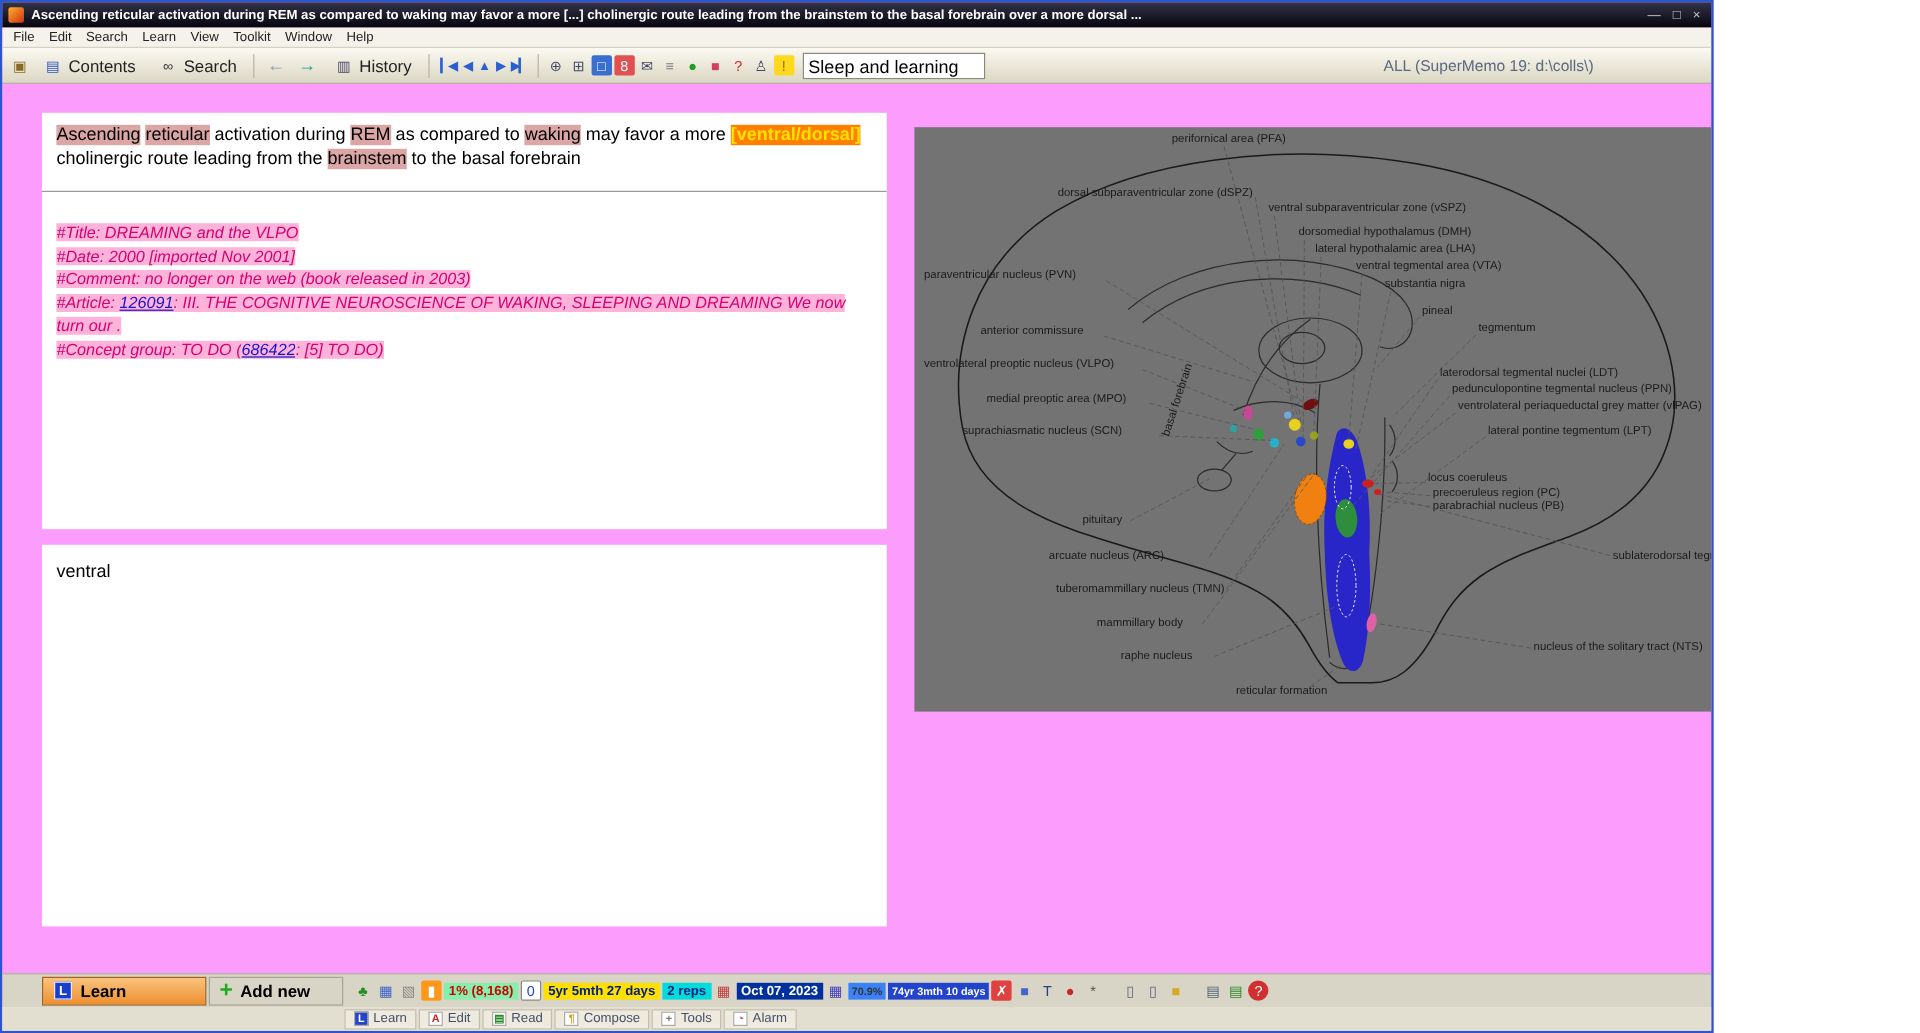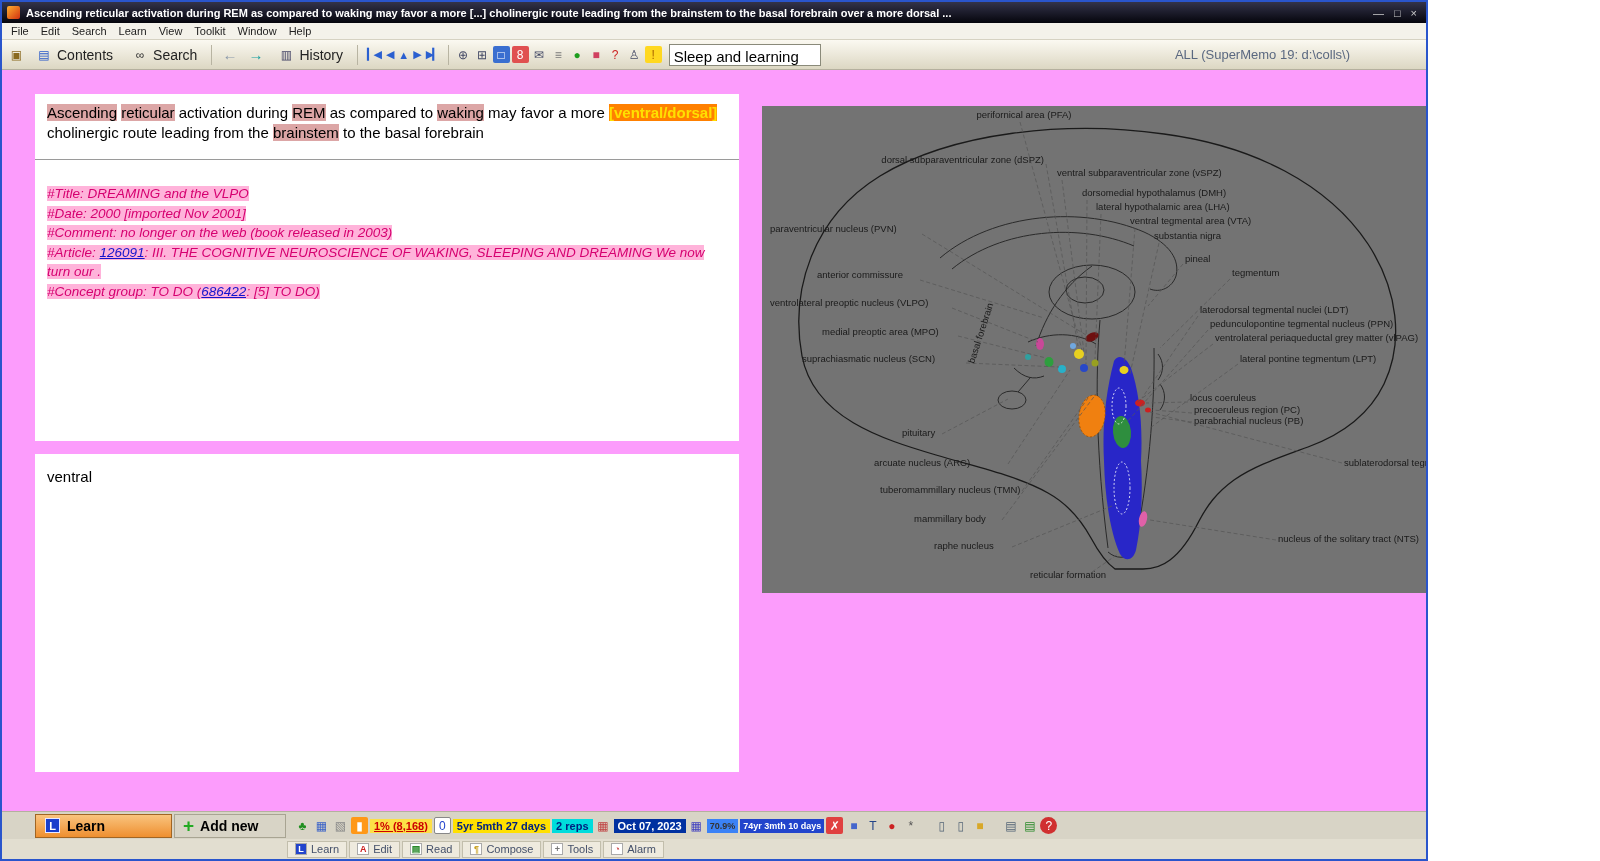--- a/index.html
+++ b/index.html
@@ -20,21 +20,21 @@
   
   .toolbar{height:30px;background:linear-gradient(#fbf9f1,#dcd7c3);border-bottom:1px solid #b4b09e;display:flex;align-items:center;padding:0 6px;gap:3px;flex:0 0 auto}
   .tb-btn{display:flex;align-items:center;gap:5px;font-size:14px;color:#222;padding:2px 7px;border:1px solid transparent;border-radius:2px}
   .tb-ico{width:16px;height:16px;display:inline-flex;align-items:center;justify-content:center;font-size:12px}
   .sep{width:1px;height:20px;background:#b8b4a2;margin:0 3px}
   .nav-glyph{color:#2a5fd0;font-size:11px;padding:2px 3px;letter-spacing:-2px}
   .arrow{font-size:15px;font-weight:bold;padding:0 4px}
   .mini-icon{width:17px;height:17px;display:inline-flex;align-items:center;justify-content:center;font-size:12px;border-radius:2px}
   .mini-icon.round{border-radius:50%}
   .title-field{width:152px;height:22px;background:#fff;border:1px solid #8a8a7a;font-size:15px;color:#000;display:flex;align-items:flex-end;padding:0 4px;white-space:nowrap;overflow:hidden;margin-left:4px}
-  .collection-label{margin-left:auto;margin-right:70px;font-size:13px;color:#5a6880}
+  .collection-label{margin-left:auto;margin-right:92px;font-size:13px;color:#5a6880}
 
   
   .main{flex:1;display:flex;align-items:flex-start;padding:24px 0 0 33px;gap:23px;background:#fc9cfc;overflow:hidden}
   .left-col{width:704px;display:flex;flex-direction:column;gap:13px;flex:0 0 auto}
   .card{background:#fff}
   .q-card{height:347px;padding:9px 12px;font-size:15px;line-height:20px;color:#000;overflow:hidden}
   .a-card{height:318px;padding:13px 12px;font-size:15px;line-height:20px;color:#000;overflow:hidden}
   .hl{background:#dca6a6}
   .cloze{background:#ff8000;color:#ffe000;font-weight:bold}
   .q-divider{border:none;border-top:1px solid #9a9a9a;margin:16px -12px 24px -12px}
@@ -260,21 +260,21 @@
       </div>
       <div class="addnew-btn">
         <span class="plus-icon">+</span>
         <span>Add new</span>
       </div>
       <span style="display:flex;align-items:center;gap:2px">
           <span class="mini-icon" style="color: rgb(31, 143, 31);">♣</span>
           <span class="mini-icon" style="color: rgb(58, 98, 200);">▦</span>
           <span class="mini-icon" style="color: rgb(136, 136, 136);">▧</span>
           <span class="mini-icon" style="color: rgb(255, 255, 255); background: rgb(255, 152, 24);">▮</span>
-          <span class="badge" style="background: #fde047; color: rgb(204, 0, 0); text-decoration: underline;">1% (8,168)</span>
+          <span class="badge" style="background: #86efac; color: rgb(204, 0, 0);">1% (8,168)</span>
           <span class="mini-icon" style="color: rgb(34, 68, 204); background: rgb(255, 255, 255); border: 1px solid rgb(136, 136, 136);">0</span>
           <span class="badge" style="background: rgb(255, 224, 0); color: rgb(0, 32, 128); text-align: center;">5yr 5mth 27 days</span>
           <span class="badge" style="background: rgb(0, 220, 220); color: rgb(0, 32, 128);">2 reps</span>
           <span class="mini-icon" style="color: rgb(192, 64, 64);">▦</span>
           <span class="badge" style="background: rgb(0, 48, 160); color: rgb(255, 255, 255);">Oct 07, 2023</span>
           <span class="mini-icon" style="color: rgb(64, 64, 192);">▦</span>
           <span class="badge badge-small" style="background: #3b82f6; color: rgb(51, 51, 51);">70.9%</span>
           <span class="badge badge-small" style="background: rgb(34, 68, 204); color: rgb(255, 255, 255);">74yr 3mth 10 days</span>
           <span class="mini-icon" style="color: rgb(255, 255, 255); background: rgb(224, 64, 64);">✗</span>
           <span class="mini-icon" style="color: rgb(68, 102, 204);">■</span>

